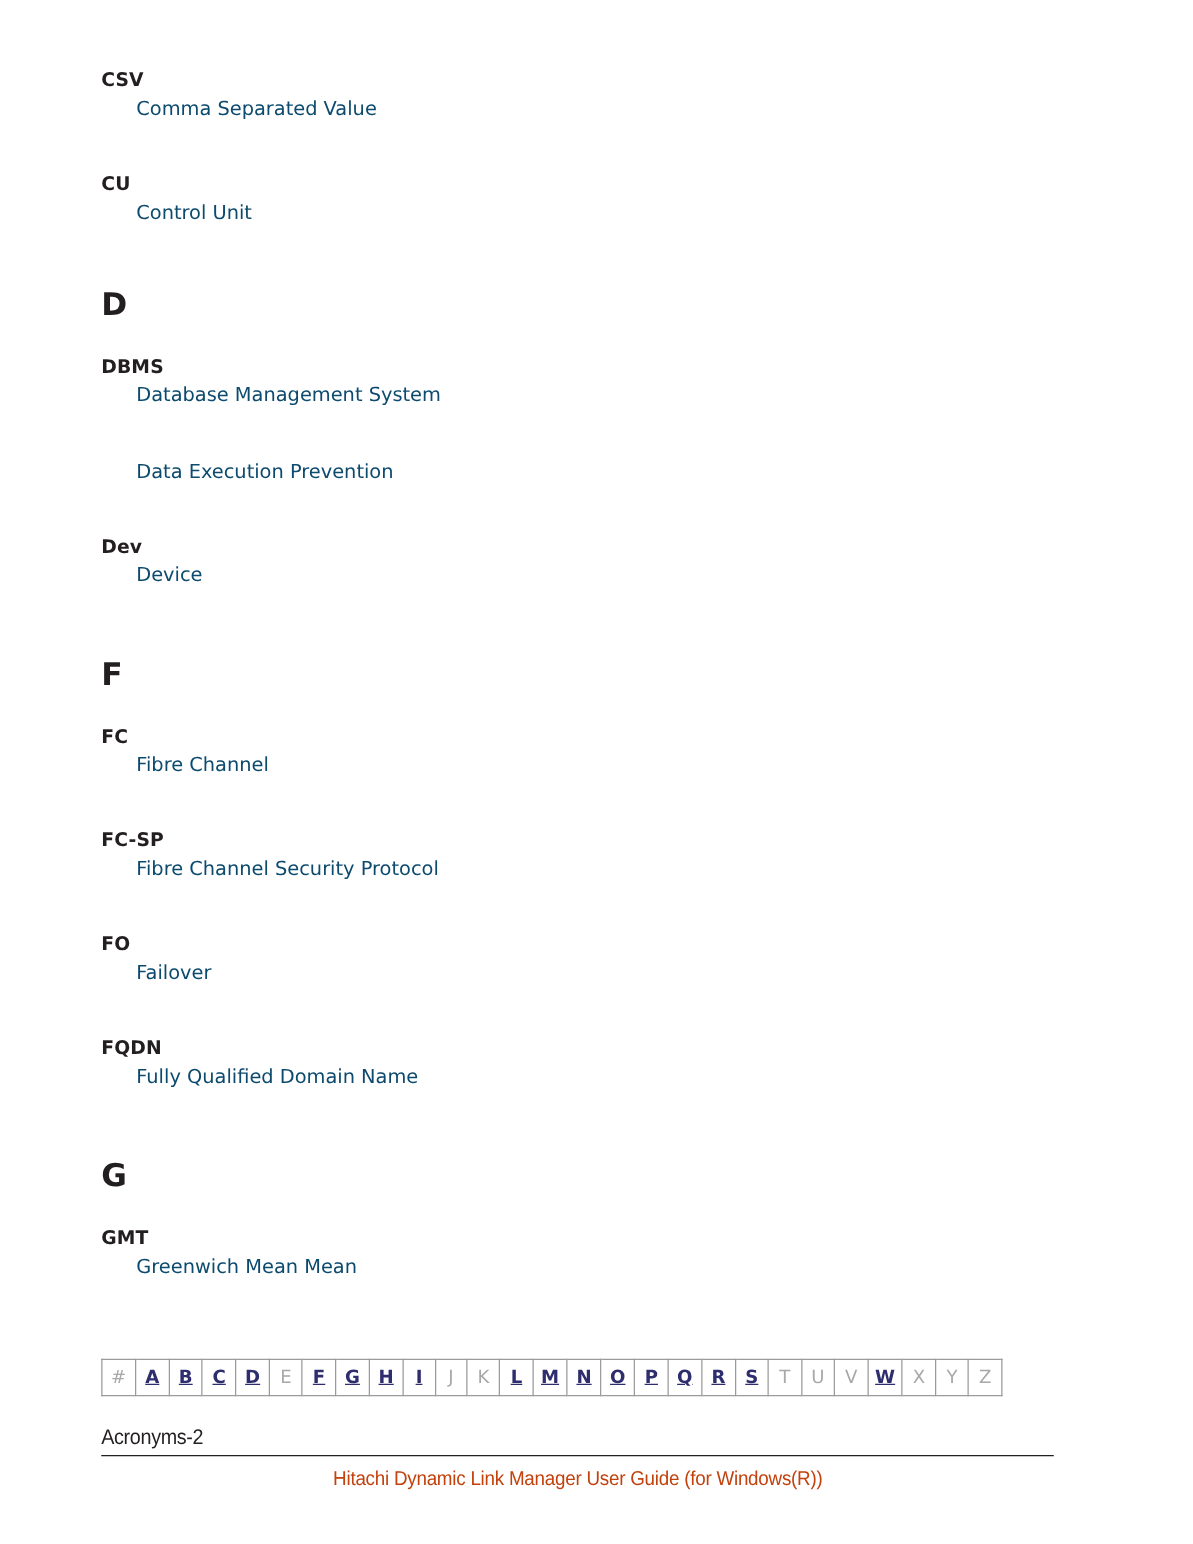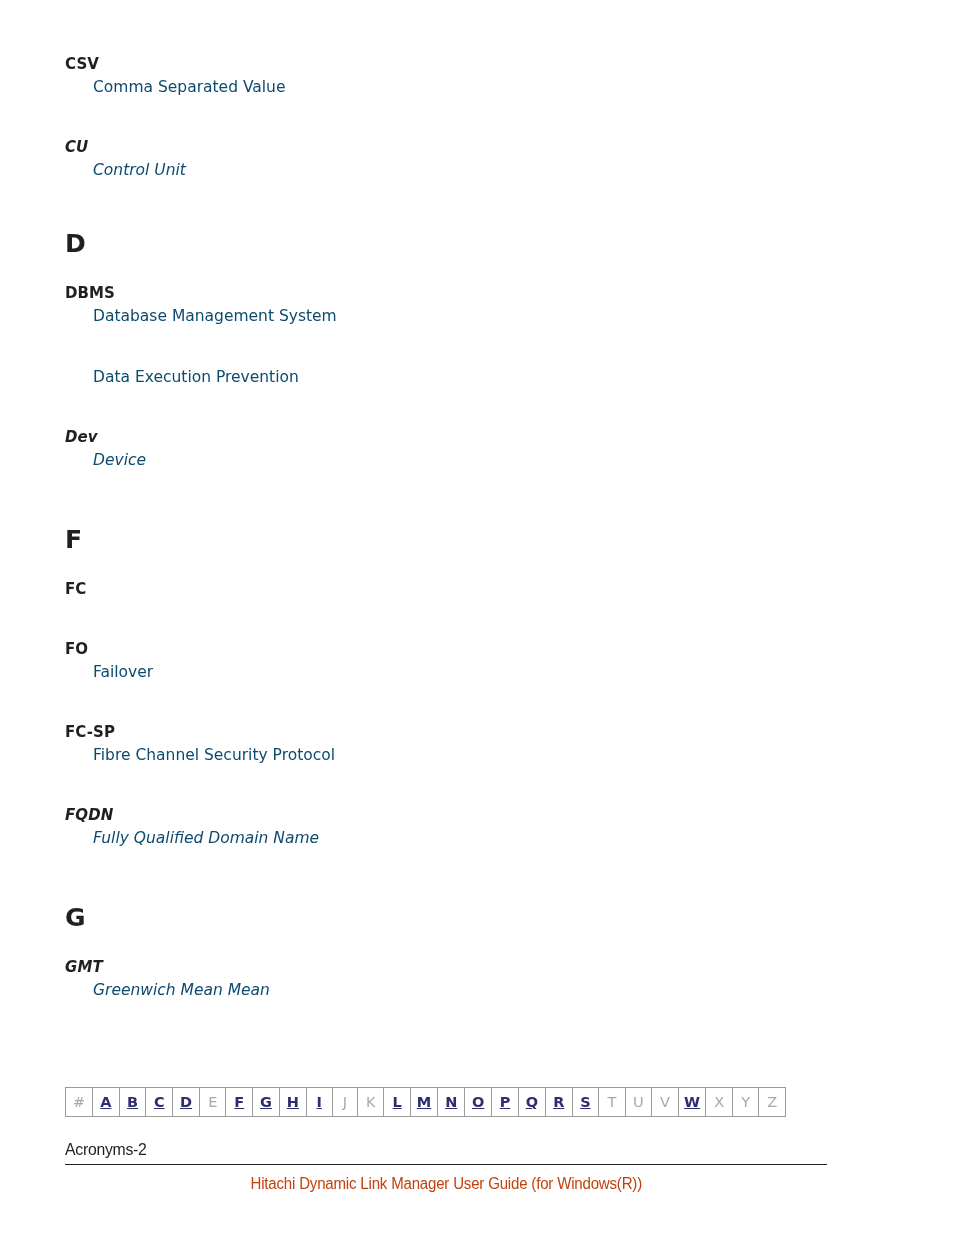--- a/index.html
+++ b/index.html
@@ -12,40 +12,39 @@
     width: 954px;
     height: 1235px;
     position: relative;
     font-family: "DejaVu Sans", sans-serif;
     color: #231f20;
     overflow: hidden;
   }
 
   .page {
     position: absolute;
-    left: 0;
+    left: 16px;
     top: 0;
     width: 786px;
     height: 1235px;
   }
 
   .content {
     position: absolute;
     left: 65px;
     top: 55px;
     width: 762px;
   }
 
   
   .entry {
     margin-bottom: 41px;
   }
   .entry:last-child {
     margin-bottom: 0;
-    font-style: italic;
   }
   .entry-term {
     font-size: 15px;
     font-weight: bold;
     color: #231f20;
     line-height: 19px;
     letter-spacing: 0.1px;
   }
   .entry-def {
     font-size: 15.5px;
@@ -169,28 +168,29 @@
           </div>
           <div class="entry">
             <div class="entry-term">Dev</div>
             <div class="entry-def">Device</div>
           </div>
         </div>
         <div class="group">
           <div class="section-letter">F</div>
           <div class="entry">
             <div class="entry-term">FC</div>
+            <div class="entry-def">Fibre Channel</div>
+          </div>
+          <div class="entry">
+            <div class="entry-term">FC-SP</div>
+            <div class="entry-def">Fibre Channel Security Protocol</div>
           </div>
           <div class="entry">
             <div class="entry-term">FO</div>
             <div class="entry-def">Failover</div>
-          </div>
-          <div class="entry">
-            <div class="entry-term">FC-SP</div>
-            <div class="entry-def">Fibre Channel Security Protocol</div>
           </div>
           <div class="entry">
             <div class="entry-term">FQDN</div>
             <div class="entry-def">Fully Qualified Domain Name</div>
           </div>
         </div>
         <div class="group">
           <div class="section-letter">G</div>
           <div class="entry">
             <div class="entry-term">GMT</div>

